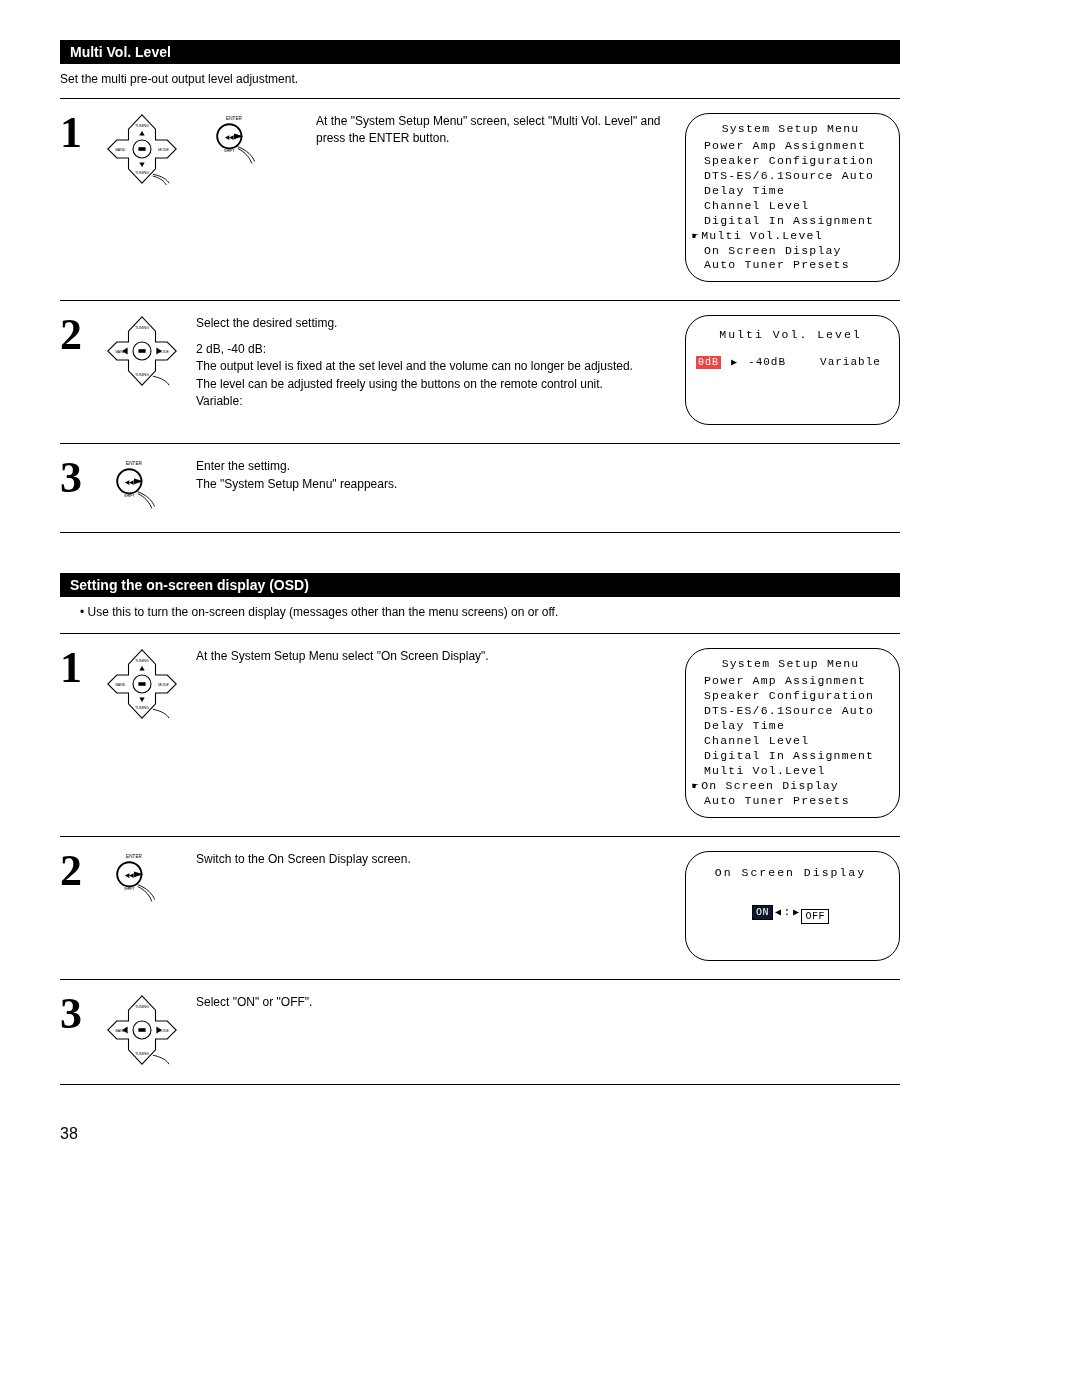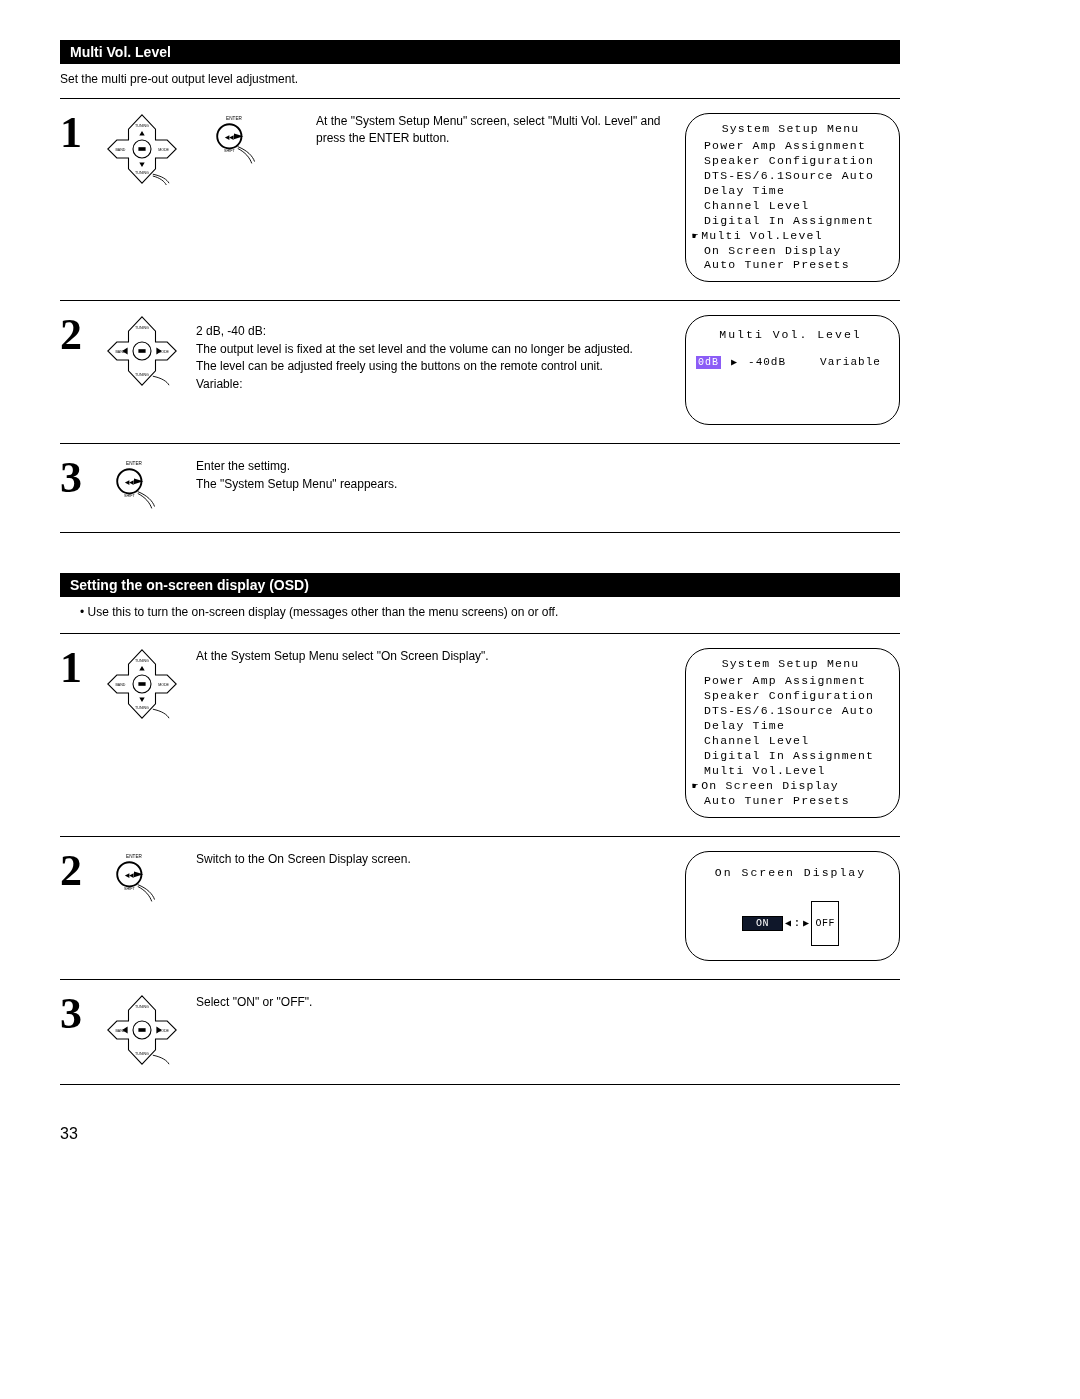--- a/index.html
+++ b/index.html
@@ -65,34 +65,34 @@
     letter-spacing: 1.2px;
     min-height: 110px;
     width: 100%;
     box-sizing: border-box;
   }
   .osd-line { white-space: pre; }
   .osd-title { text-align: center; margin-bottom: 2px; }
   .osd-pointer::before { content: "\261B"; margin-right: 2px; font-size: 10px; }
   .osd-indent { padding-left: 12px; }
   .option-row { display: flex; justify-content: center; align-items: center; gap: 2px; margin-top: 20px; letter-spacing: 0.5px; }
-  .option-row .on { background:#0f172a; color:#fff; padding:0 13px; border:1px solid #000; font-size:10px; }
-  .option-row .off { border:1px solid #000; padding:15px 3px; font-size:10px; }
+  .option-row .on { background:#0f172a; color:#fff; padding:0 3px; border:1px solid #000; font-size:10px; }
+  .option-row .off { border:1px solid #000; padding:0 3px; font-size:10px;margin-top:8px; }
   .arrow { font-size:10px; }
   
   svg.remote { width: 72px; height: 72px; }
   svg.enterbtn { width: 56px; height: 56px; }
   .spacer-40 { height: 40px; }
   .page-num { font-size: 16px; margin-top: 40px; }
   .multilevel-row {
     display:flex; align-items:center; gap:10px; margin-top:12px;
     font-family:"Courier New", monospace; font-size:11px; letter-spacing:1px;
     padding-left:4px;
   }
-  .multilevel-row .hl { background:#8b5cf6; color:#fff; padding:0 2px; font-size:10px; }
+  .multilevel-row .hl { background:#ef4444; color:#fff; padding:0 2px; font-size:10px; }
   .bullet-list { margin: 8px 0 14px 20px; }
 </style>
 </head>
 <body>
 
 <div class="section-header">Multi Vol. Level</div>
 <div class="intro">Set the multi pre-out output level adjustment.</div>
 
 <div class="step">
   <div class="step-num">1</div>
@@ -153,20 +153,21 @@
       <text x="16" y="42" font-size="4" text-anchor="middle">BAND</text>
       <text x="64" y="42" font-size="4" text-anchor="middle">MODE</text>
       <text x="40" y="68" font-size="4" text-anchor="middle">TUNING</text>
       <polygon points="18,40 24,36 24,44" fill="#000"></polygon>
       <polygon points="62,40 56,36 56,44" fill="#000"></polygon>
       <rect x="36" y="38" width="8" height="4" fill="#000"></rect>
       <path d="M52,68 C62,70 68,74 70,78" stroke="#000" fill="none"></path>
     </svg>
   </div>
   <div class="step-text">
+    <div>Select the desired settimg.</div>
     <div class="sub">2 dB, -40 dB:</div>
     <div>The output level is fixed at the set level and the volume can no longer be adjusted.</div>
     <div>The level can be adjusted freely using the buttons on the remote control unit.</div>
     <div>Variable:</div>
   </div>
   <div class="step-display">
     <div class="osd-box">
       <div class="osd-line" style="text-align:center; letter-spacing:2px; margin-top:4px;">Multi Vol. Level</div>
       <div class="multilevel-row">
         <span class="hl">0dB</span>
@@ -282,13 +283,13 @@
       <polygon points="18,40 24,36 24,44" fill="#000"></polygon>
       <polygon points="62,40 56,36 56,44" fill="#000"></polygon>
       <rect x="36" y="38" width="8" height="4" fill="#000"></rect>
       <path d="M52,68 C62,70 68,74 70,78" stroke="#000" fill="none"></path>
     </svg>
   </div>
   <div class="step-text">Select "ON" or "OFF".</div>
   <div class="step-display"></div>
 </div>
 
-<div class="page-num">33</div>
+<div class="page-num">38</div>
 
 </body></html>

